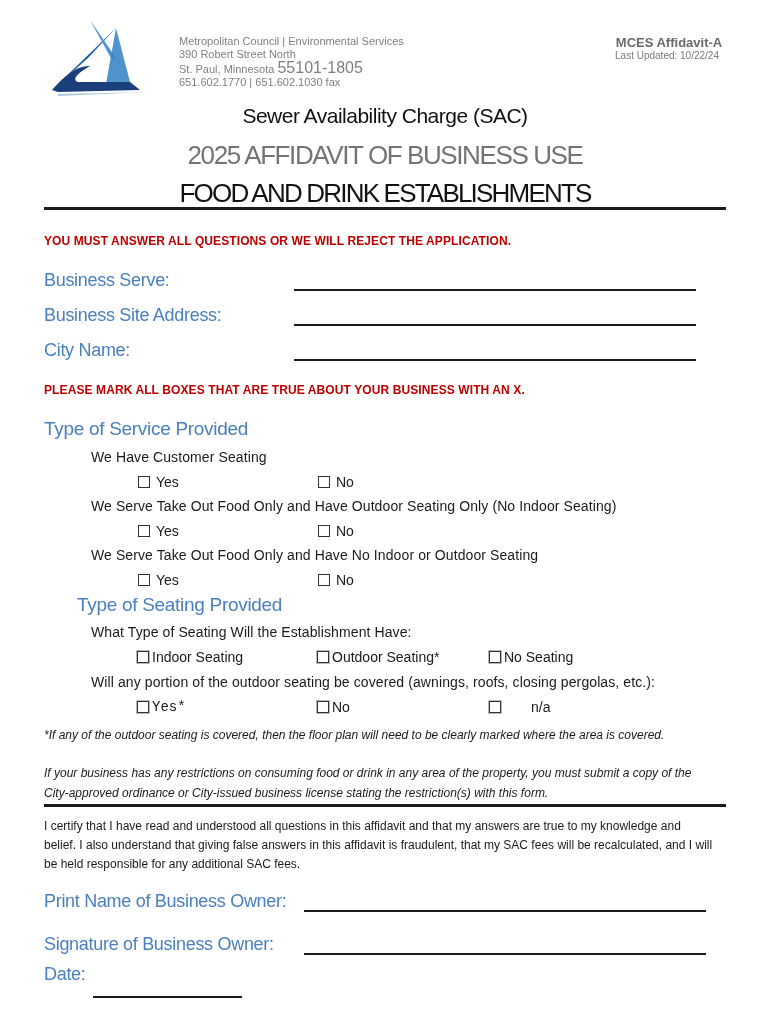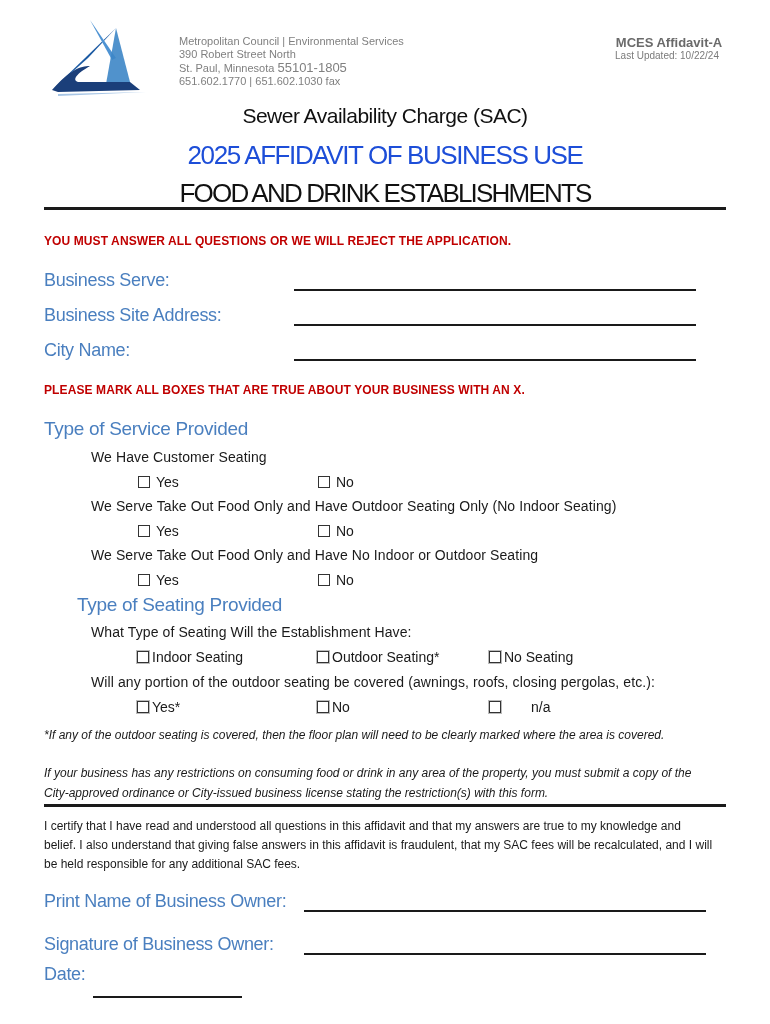--- a/index.html
+++ b/index.html
@@ -1,25 +1,25 @@
 <!DOCTYPE html>
 <html><head>
   <meta charset="utf-8">
   <style>
     html, body { margin: 0; padding: 0; background: #ffffff; }
     body { width: 770px; height: 1024px; position: relative; overflow: hidden; font-family: "Liberation Sans", sans-serif; color: #1a1a1a; }
     .abs { position: absolute; }
     .logo { left: 50px; top: 18px; width: 112px; height: 78px; }
     .hdr-info { left: 179px; top: 35px; font-family: "Liberation Sans", sans-serif; font-size: 11px; line-height: 13px; color: #808080; }
-    .hdr-info .zip { font-size: 13px; }
+    .hdr-info .zip { font-size: 16px; }
     .hdr-right { right: 47px; top: 35px; text-align: center; font-family: "Liberation Sans", sans-serif; color: #7a7a7a; margin-left: 45px; }
     .hdr-right .code { font-size: 13px; font-weight: bold; color: #6a6a6a; line-height: 15px; }
     .hdr-right .updated { font-size: 10px; line-height: 12px; margin-right: 4px; }
     .title1 { left: 0; width: 770px; top: 104px; text-align: center; font-size: 21px; letter-spacing: -0.5px; color: #111; }
-    .title2 { left: 0; width: 770px; top: 140px; text-align: center; font-size: 26px; letter-spacing: -1.4px; color: #1d4ed8; }
+    .title2 { left: 0; width: 770px; top: 140px; text-align: center; font-size: 26px; letter-spacing: -1.4px; color: #737373; }
     .title3 { left: 0; width: 770px; top: 178px; text-align: center; font-size: 26px; letter-spacing: -1.8px; color: #111; }
     .rule-thick { left: 44px; width: 682px; height: 3px; background: #1a1a1a; }
     .warn { left: 44px; font-size: 12px; font-weight: bold; color: #c00000; letter-spacing: 0.1px; }
     .field-label { left: 44px; font-size: 18px; color: #4a7fbf; letter-spacing: -0.3px; }
     .field-line { height: 2px; background: #1a1a1a; }
     .section-title { left: 44px; font-size: 19px; color: #4a7fbf; letter-spacing: -0.3px; }
     .q { left: 91px; font-size: 14px; color: #1a1a1a; letter-spacing: 0.1px; }
     .opt { font-size: 14px; color: #1a1a1a; display: flex; align-items: center; }
     .box { display: inline-block; width: 10px; height: 10px; border: 1px solid #333; margin-right: 6px; background: #fff; }
     .box.shaded { border: 1px solid #333; box-shadow: 0 0 0 1px #bbb; margin-right: 3px; }
@@ -112,21 +112,21 @@
 <div class="abs opt" style="left:317px; top:649px;">
     <span class="box shaded"></span>
     <span>Outdoor Seating*</span>
   </div>
 <div class="abs opt" style="left:489px; top:649px;">
     <span class="box shaded"></span>
     <span>No Seating</span>
   </div>
 
 <div class="abs q" style="top:674px;">Will any portion of the outdoor seating be covered (awnings, roofs, closing pergolas, etc.):</div>
-<div class="abs opt" style="left:137px; top:699px;">
+<div class="abs opt" style="left:137px; top:699px;font-family:Liberation Mono, monospace;">
     <span class="box shaded"></span>
     <span>Yes*</span>
   </div>
 <div class="abs opt" style="left:317px; top:699px;">
     <span class="box shaded"></span>
     <span>No</span>
   </div>
 <div class="abs opt" style="left:489px; top:699px;gap:27px;">
     <span class="box shaded"></span>
     <span>n/a</span>

